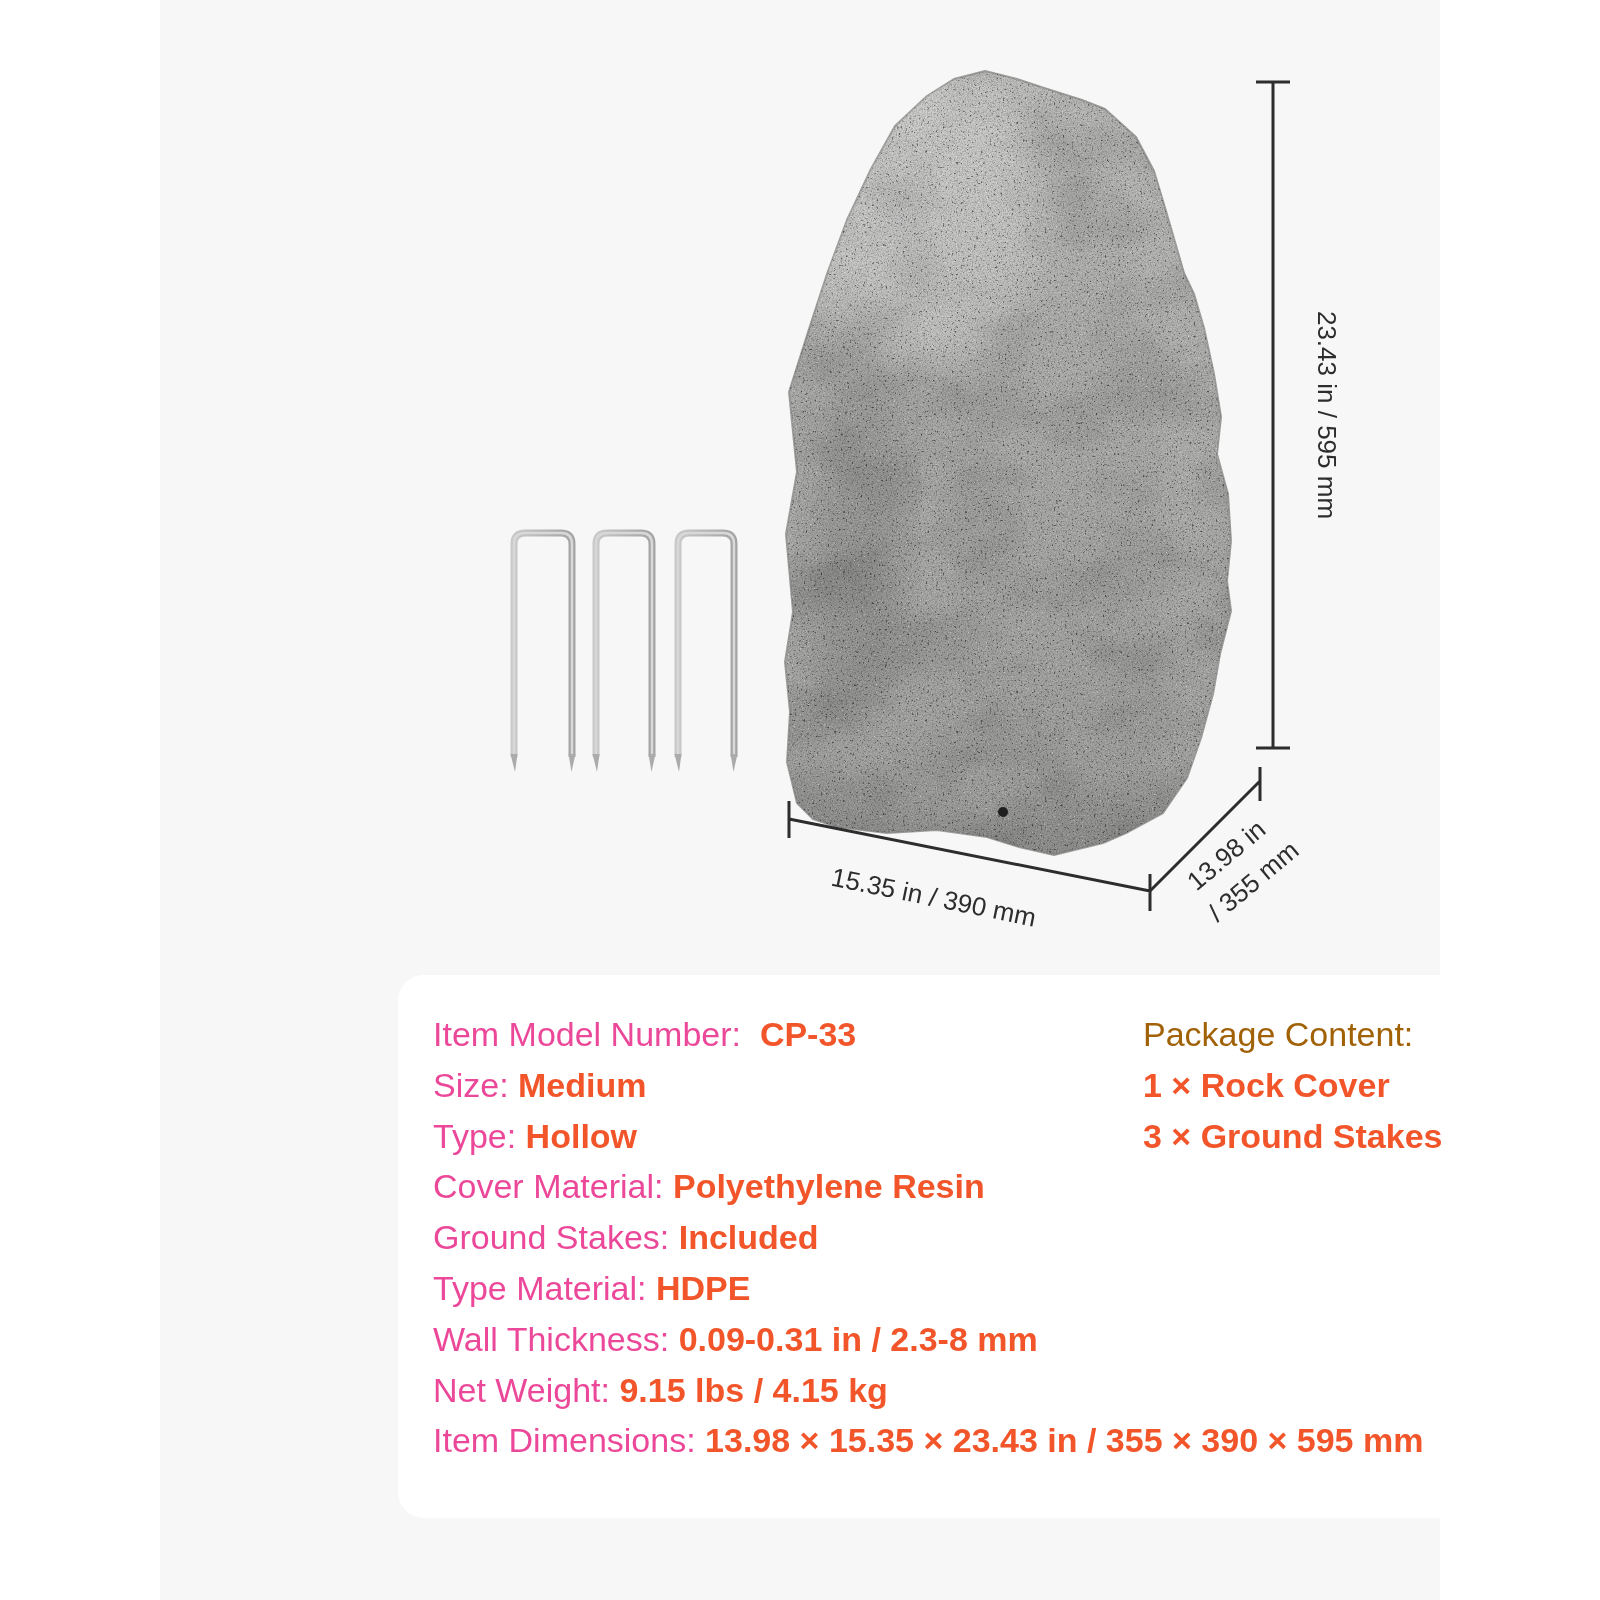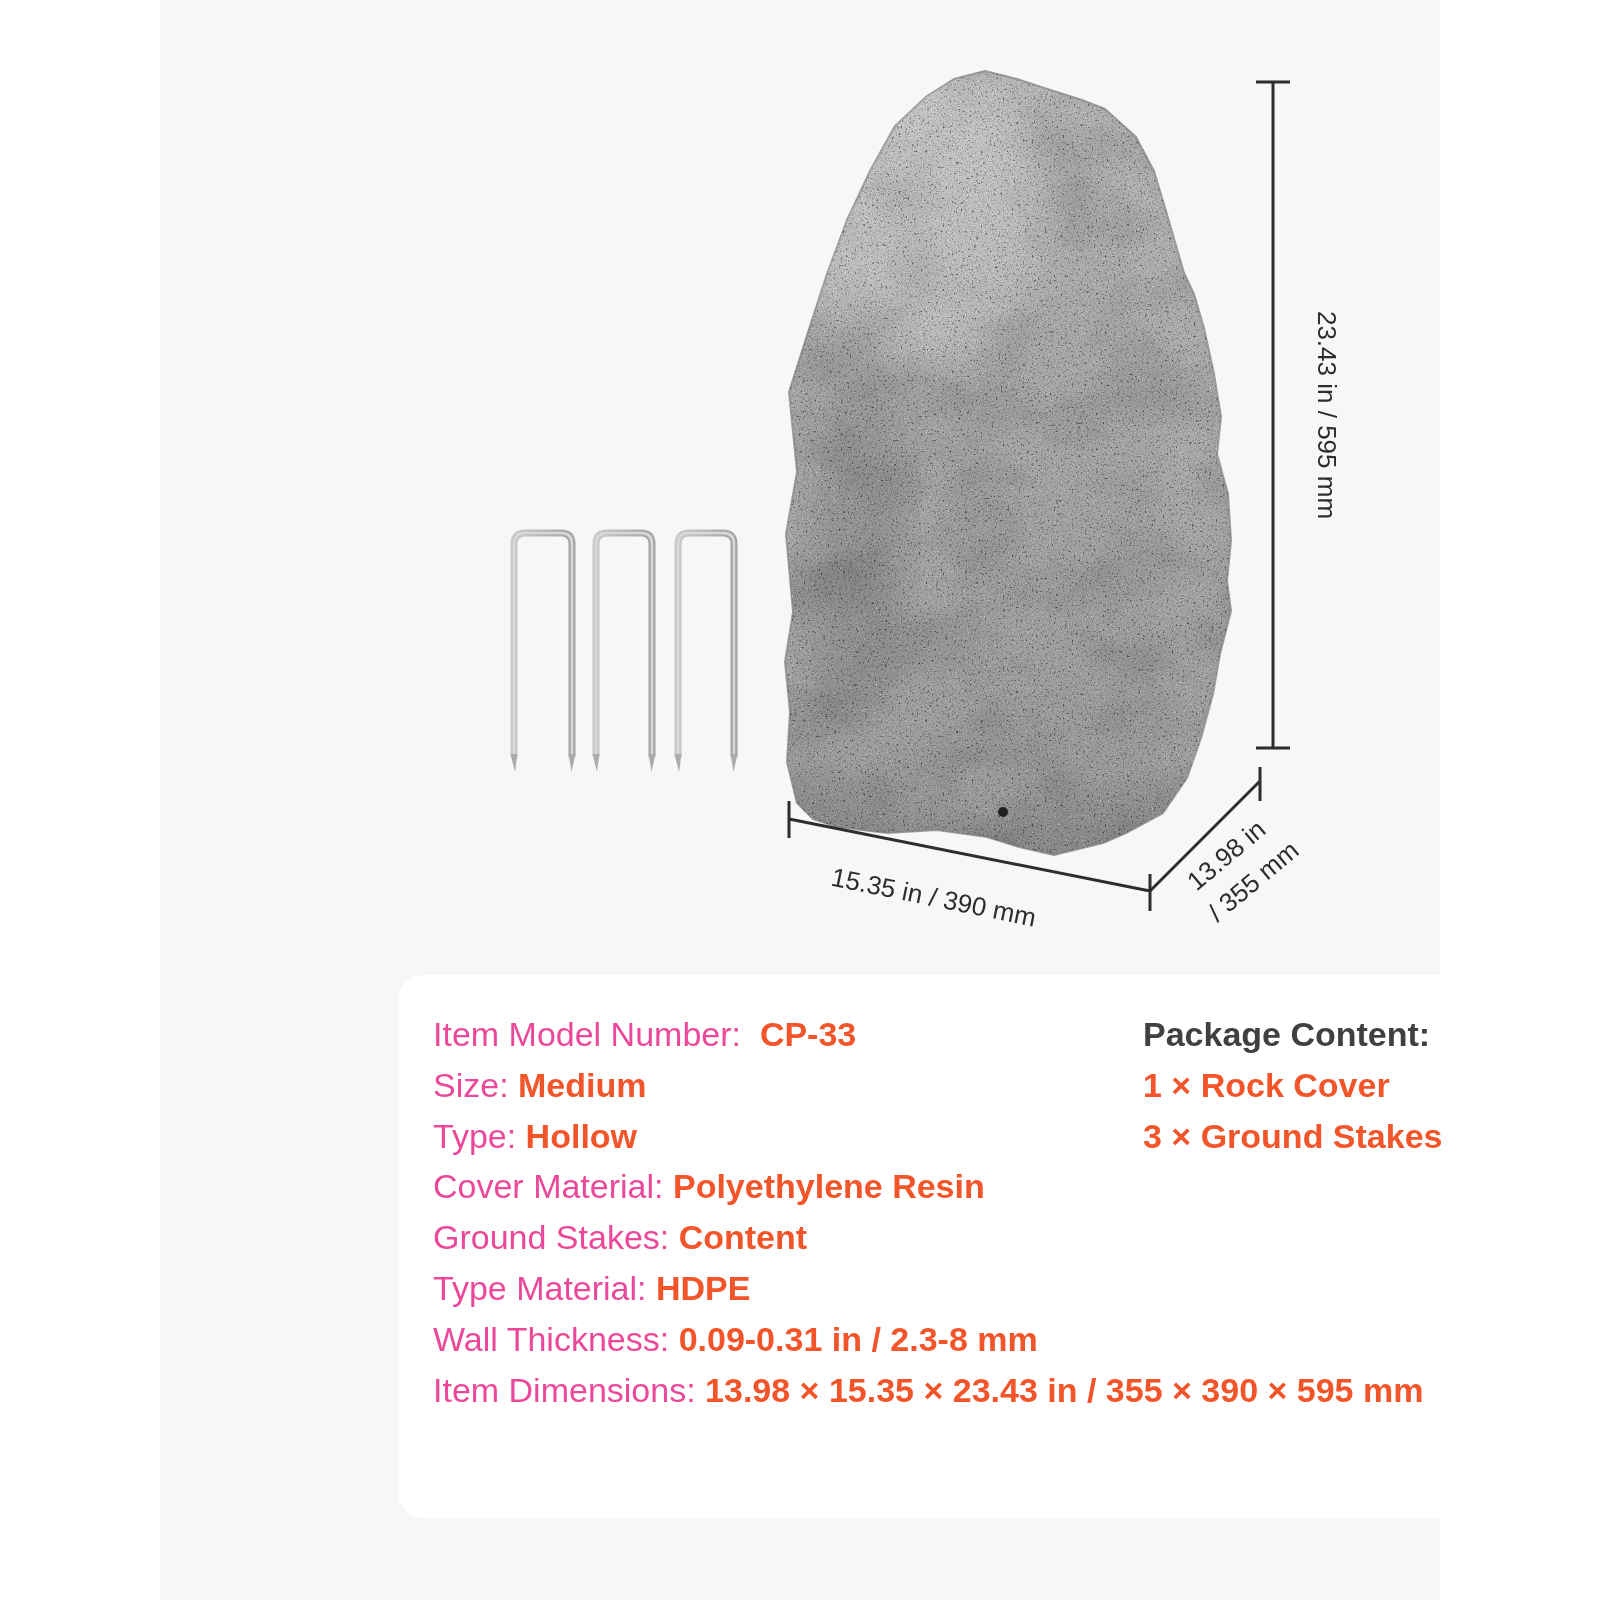--- a/index.html
+++ b/index.html
@@ -12,21 +12,21 @@
   svg.diagram text{font-family:"Liberation Sans",sans-serif;font-size:26px;fill:#2D2D2D}
   .card{
     position:absolute;left:238px;top:975px;width:1127px;height:543px;
     background:#FFFFFF;border-radius:26px;
   }
   .col{position:absolute;top:34px}
   .col-left{left:35px}
   .col-right{left:745px}
   .row{font-size:34px;line-height:50.8px;white-space:pre}
   .lbl{color:#ec4899;font-weight:400}
-  .pkg-title{color:#404040;font-weight:700}
+  .pkg-title{color:#a16207;font-weight:400}
   .val{color:#F2552A;font-weight:700}
 </style>
 </head>
 <body>
 
 <div class="panel">
 
   <svg class="diagram" width="1600" height="960" viewBox="0 0 1600 960">
     <defs>
       <linearGradient id="rockGrad" x1="0" y1="0" x2="0.25" y2="1">
@@ -126,23 +126,24 @@
       <text x="1099" y="888" text-anchor="middle" transform="rotate(-40 1099 888)">/ 355 mm</text>
     </g>
   </svg>
 
   <div class="card">
     <div class="col col-left">
       <div class="row"><span class="lbl">Item Model Number: &nbsp;</span><span class="val">CP-33</span></div>
       <div class="row"><span class="lbl">Size: </span><span class="val">Medium</span></div>
       <div class="row"><span class="lbl">Type: </span><span class="val">Hollow</span></div>
       <div class="row"><span class="lbl">Cover Material: </span><span class="val">Polyethylene Resin</span></div>
-      <div class="row"><span class="lbl">Ground Stakes: </span><span class="val">Content</span></div>
+      <div class="row"><span class="lbl">Ground Stakes: </span><span class="val">Included</span></div>
       <div class="row"><span class="lbl">Type Material: </span><span class="val">HDPE</span></div>
       <div class="row"><span class="lbl">Wall Thickness: </span><span class="val">0.09-0.31 in / 2.3-8 mm</span></div>
+      <div class="row"><span class="lbl">Net Weight: </span><span class="val">9.15 lbs / 4.15 kg</span></div>
       <div class="row"><span class="lbl">Item Dimensions: </span><span class="val">13.98 × 15.35 × 23.43 in / 355 × 390 × 595 mm</span></div>
     </div>
     <div class="col col-right">
       <div class="row"><span class="pkg-title">Package Content:</span></div>
       <div class="row"><span class="val">1 × Rock Cover</span></div>
       <div class="row"><span class="val">3 × Ground Stakes</span></div>
     </div>
   </div>
 
 </div>

